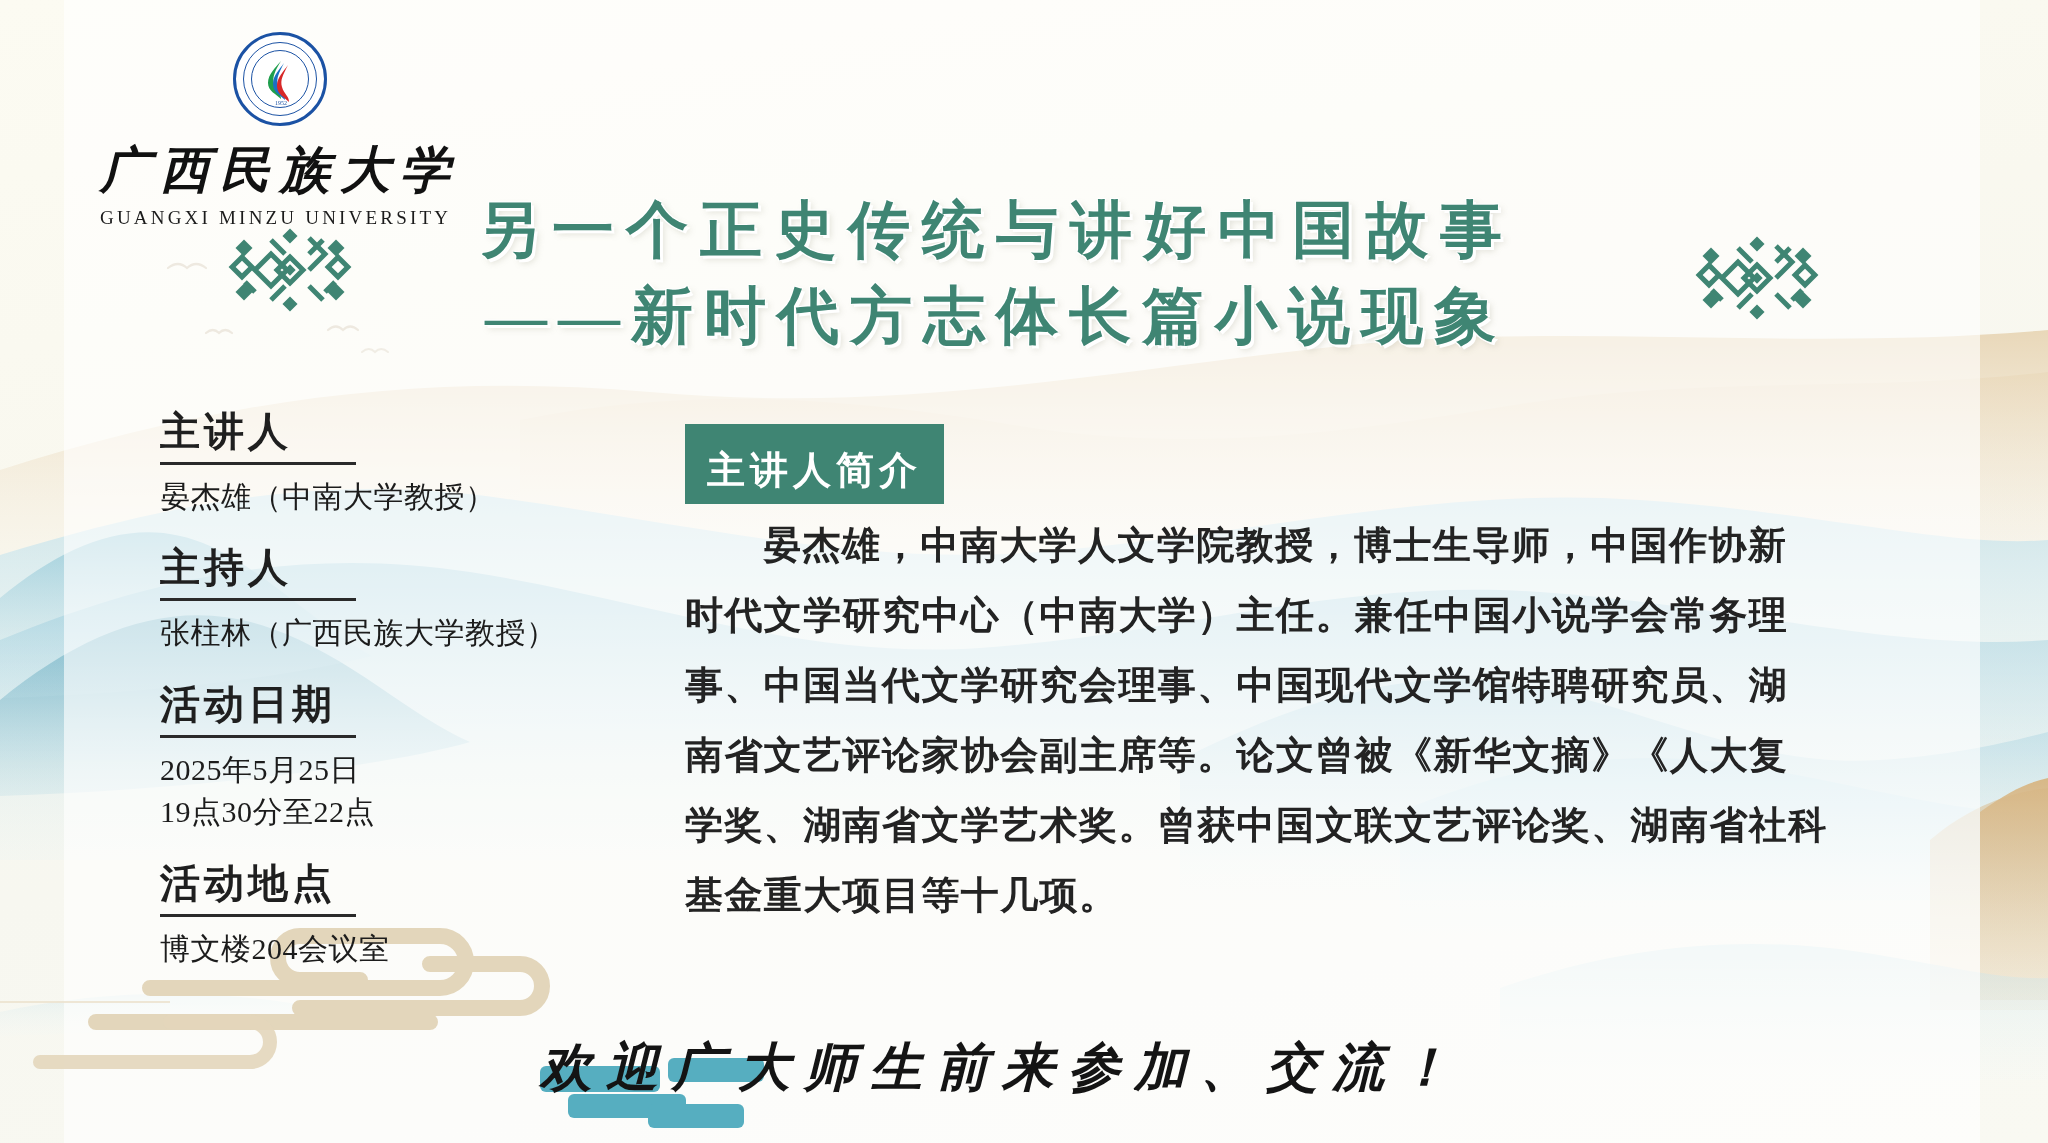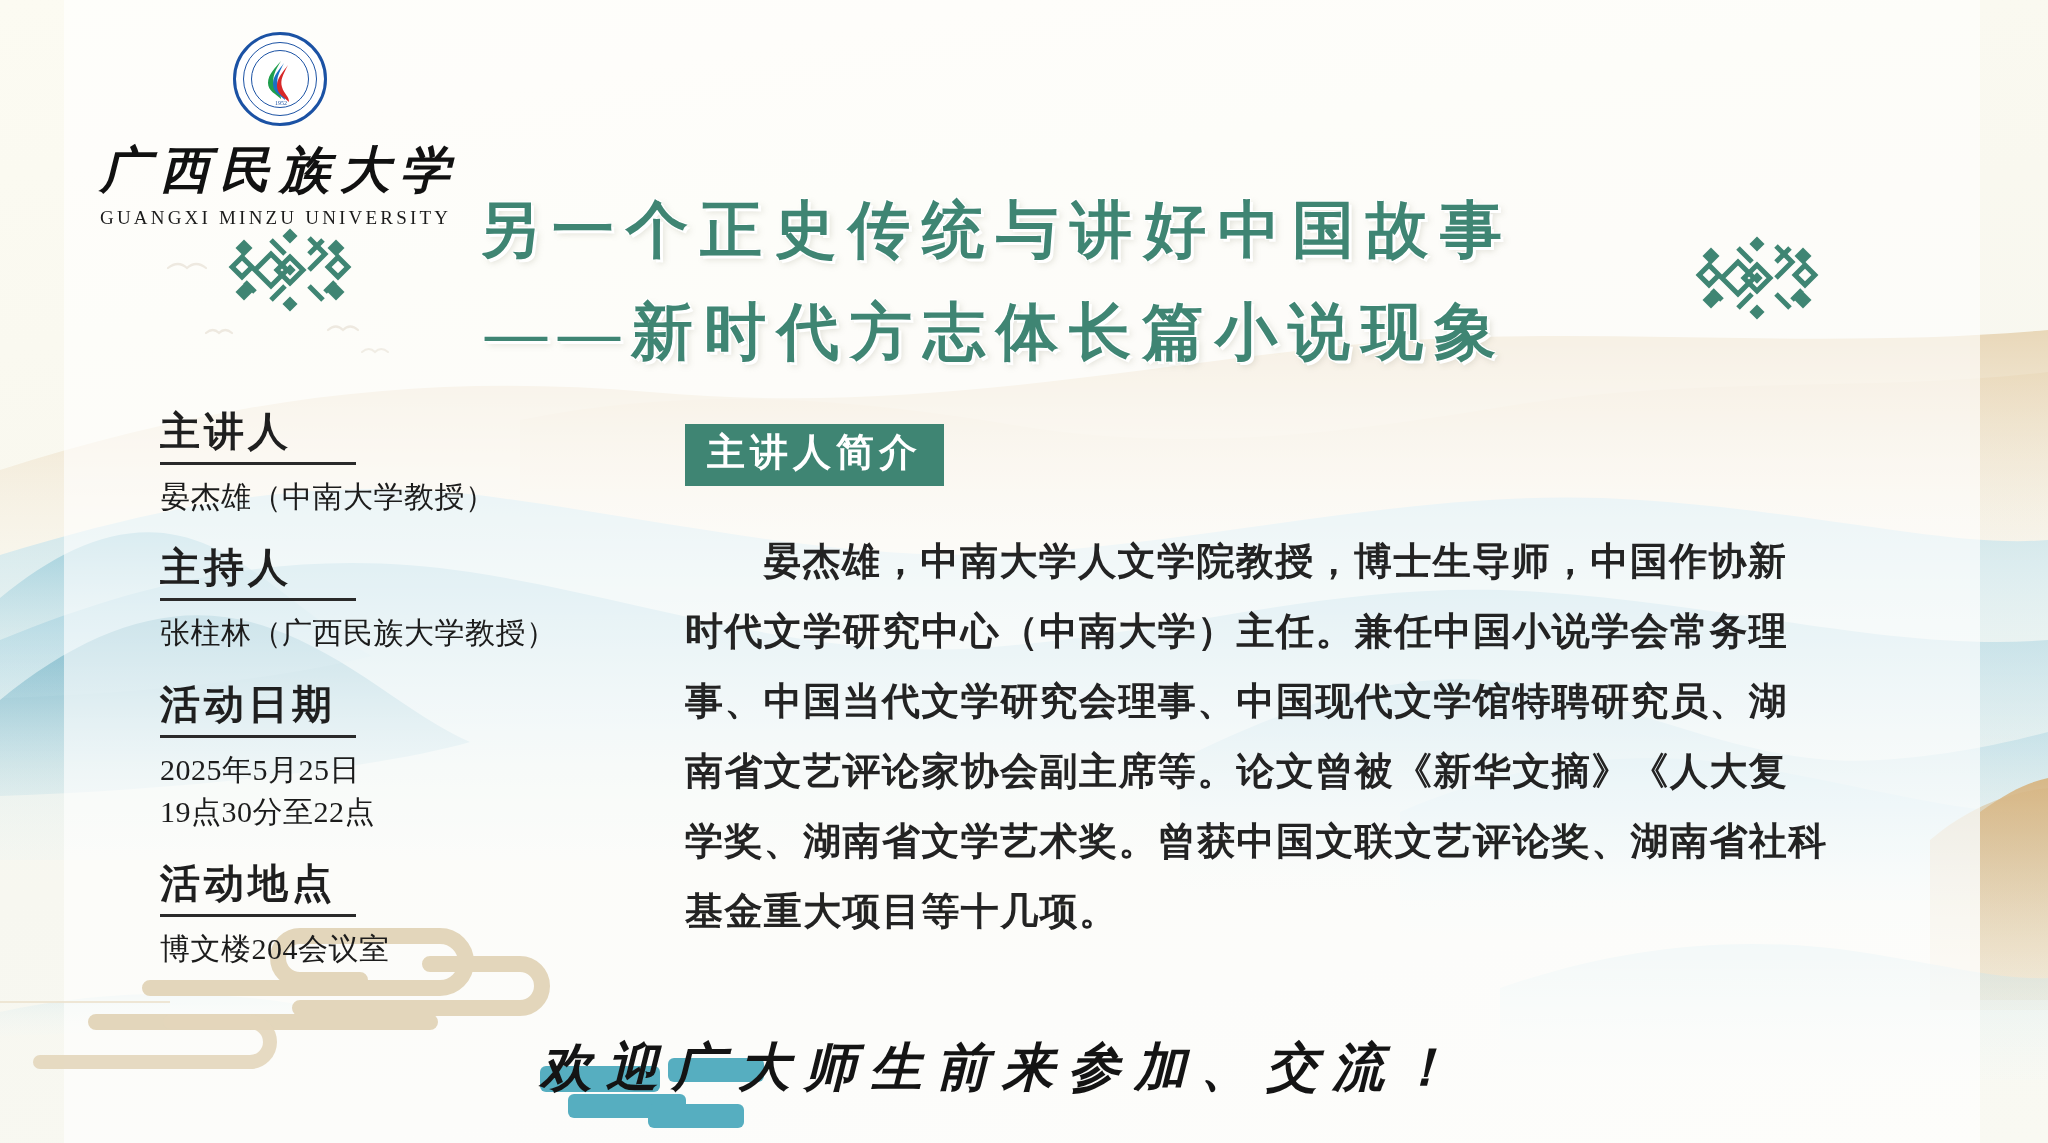--- a/index.html
+++ b/index.html
@@ -76,21 +76,21 @@
     color:#3f8573;
     line-height:1.38;
     white-space:nowrap;
     text-shadow:
        3px 3px 0 #ffffff,
       -1px -1px 0 #ffffff,
        1px -1px 0 #ffffff,
       -1px  1px 0 #ffffff,
        4px 4px 6px rgba(150,150,130,0.28);
   }
-  .title-line.second{ letter-spacing:11px;margin-top:16px; }
+  .title-line.second{ letter-spacing:11px; }
 
   
   .ornament{position:absolute;width:150px;height:84px;}
   .ornament.left{left:215px;top:228px;}
   .ornament.right{left:1682px;top:236px;}
 
   
   .info-col{position:absolute;left:160px;top:408px;width:420px;}
   .info-group{margin-bottom:26px;}
   .info-head{
@@ -105,29 +105,29 @@
   .info-val{
     font-family:"Liberation Serif","DejaVu Serif",serif;
     font-size:30px;color:#1c1c1c;letter-spacing:0.5px;
     line-height:1.42;white-space:nowrap;
   }
 
   
   .bio-badge{
     position:absolute;left:685px;top:424px;
     background:#3f8573;
-    padding:6px 22px 11px 22px;
+    padding:24px 22px 11px 22px;
   }
   .bio-badge span{
     font-family:"Liberation Sans","DejaVu Sans",sans-serif;
     font-size:38px;font-weight:700;color:#ffffff;letter-spacing:5px;
     line-height:1.18;white-space:nowrap;
   }
   .bio-body{
-    position:absolute;left:685px;top:526px;width:1265px;
+    position:absolute;left:685px;top:510px;width:1265px;
   }
   .bio-line{
     font-family:"Liberation Sans","DejaVu Sans",sans-serif;
     font-size:38px;font-weight:700;color:#232323;
     letter-spacing:1.4px;line-height:70px;white-space:nowrap;
   }
   .bio-line.indent{ text-indent:78px; }
 
   
   .slogan{

